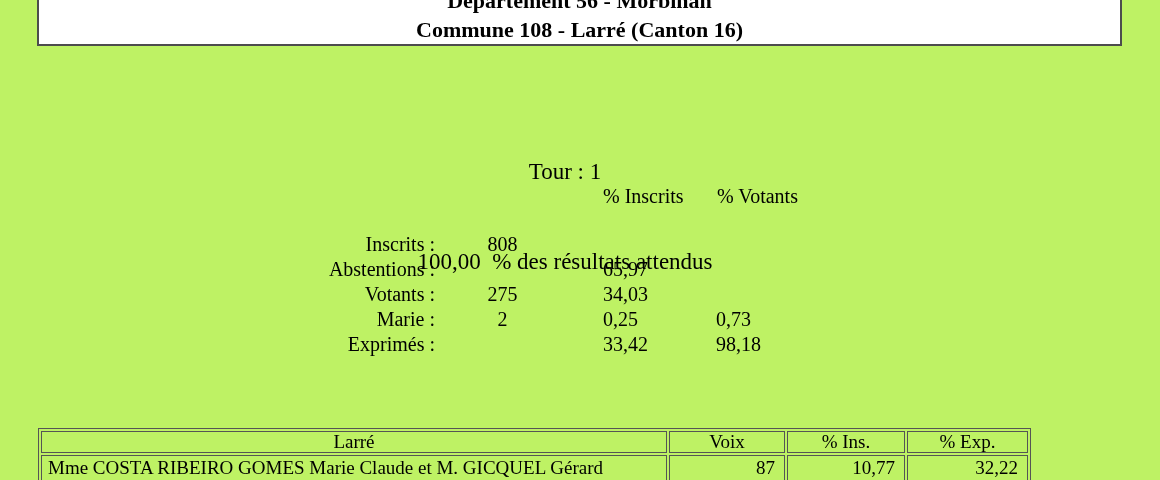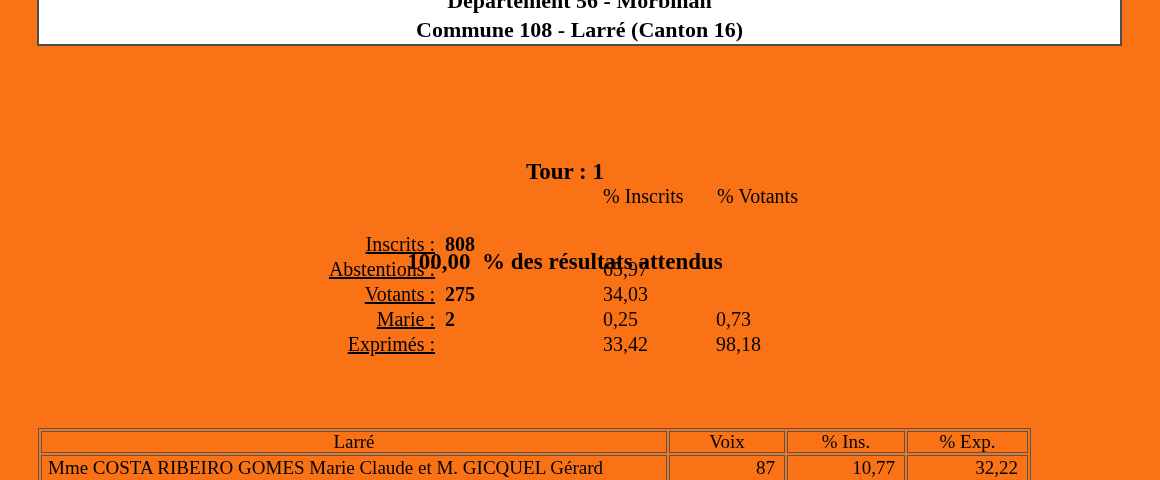--- a/index.html
+++ b/index.html
@@ -1,20 +1,20 @@
 <!DOCTYPE html>
 <html><head>
 <meta charset="utf-8">
 <style>
   html, body { margin: 0; padding: 0; background: #ffffff; }
   .page {
     position: relative;
     width: 1160px;
     height: 480px;
-    background: #f97316;
+    background: #bef264;
     overflow: hidden;
     color: #000;
     font-family: "Liberation Serif", "DejaVu Serif", serif;
   }
 
   
   .header-box {
     position: absolute;
     left: 37px;
     top: -16px;
@@ -28,35 +28,35 @@
     background: #ffffff;
   }
 
   
   .tour-block {
     position: absolute;
     top: 97px;
     left: 0;
     width: 1130px;
     text-align: center;
-    font-weight: bold;
+    font-weight: normal;
     font-size: 23px;
     line-height: 30px;
     white-space: pre-wrap;
   }
 
   
   .p-header { position: absolute; top: 185px; font-size: 20px; line-height: 22px; margin-left: 12px; }
   .h-pins { left: 591px; }
   .h-pvot { left: 705px; }
 
   .stat-rows { position: absolute; top: 232px; left: 0; width: 100%; }
   .stat-row { position: relative; height: 25px; font-size: 20px; line-height: 25px; }
-  .s-label { position: absolute; left: 37px;  width: 398px; text-align: right; text-decoration: underline; }
-  .s-count { position: absolute; left: 445px; width: 115px; text-align: left; font-weight: bold; }
+  .s-label { position: absolute; left: 37px;  width: 398px; text-align: right; }
+  .s-count { position: absolute; left: 445px; width: 115px; text-align: center; }
   .s-pins  { position: absolute; left: 603px; }
   .s-pvot  { position: absolute; left: 716px; }
 
   
   .results-table {
     position: absolute;
     left: 38px;
     top: 428px;
     border-collapse: separate;
     border-spacing: 2px;

